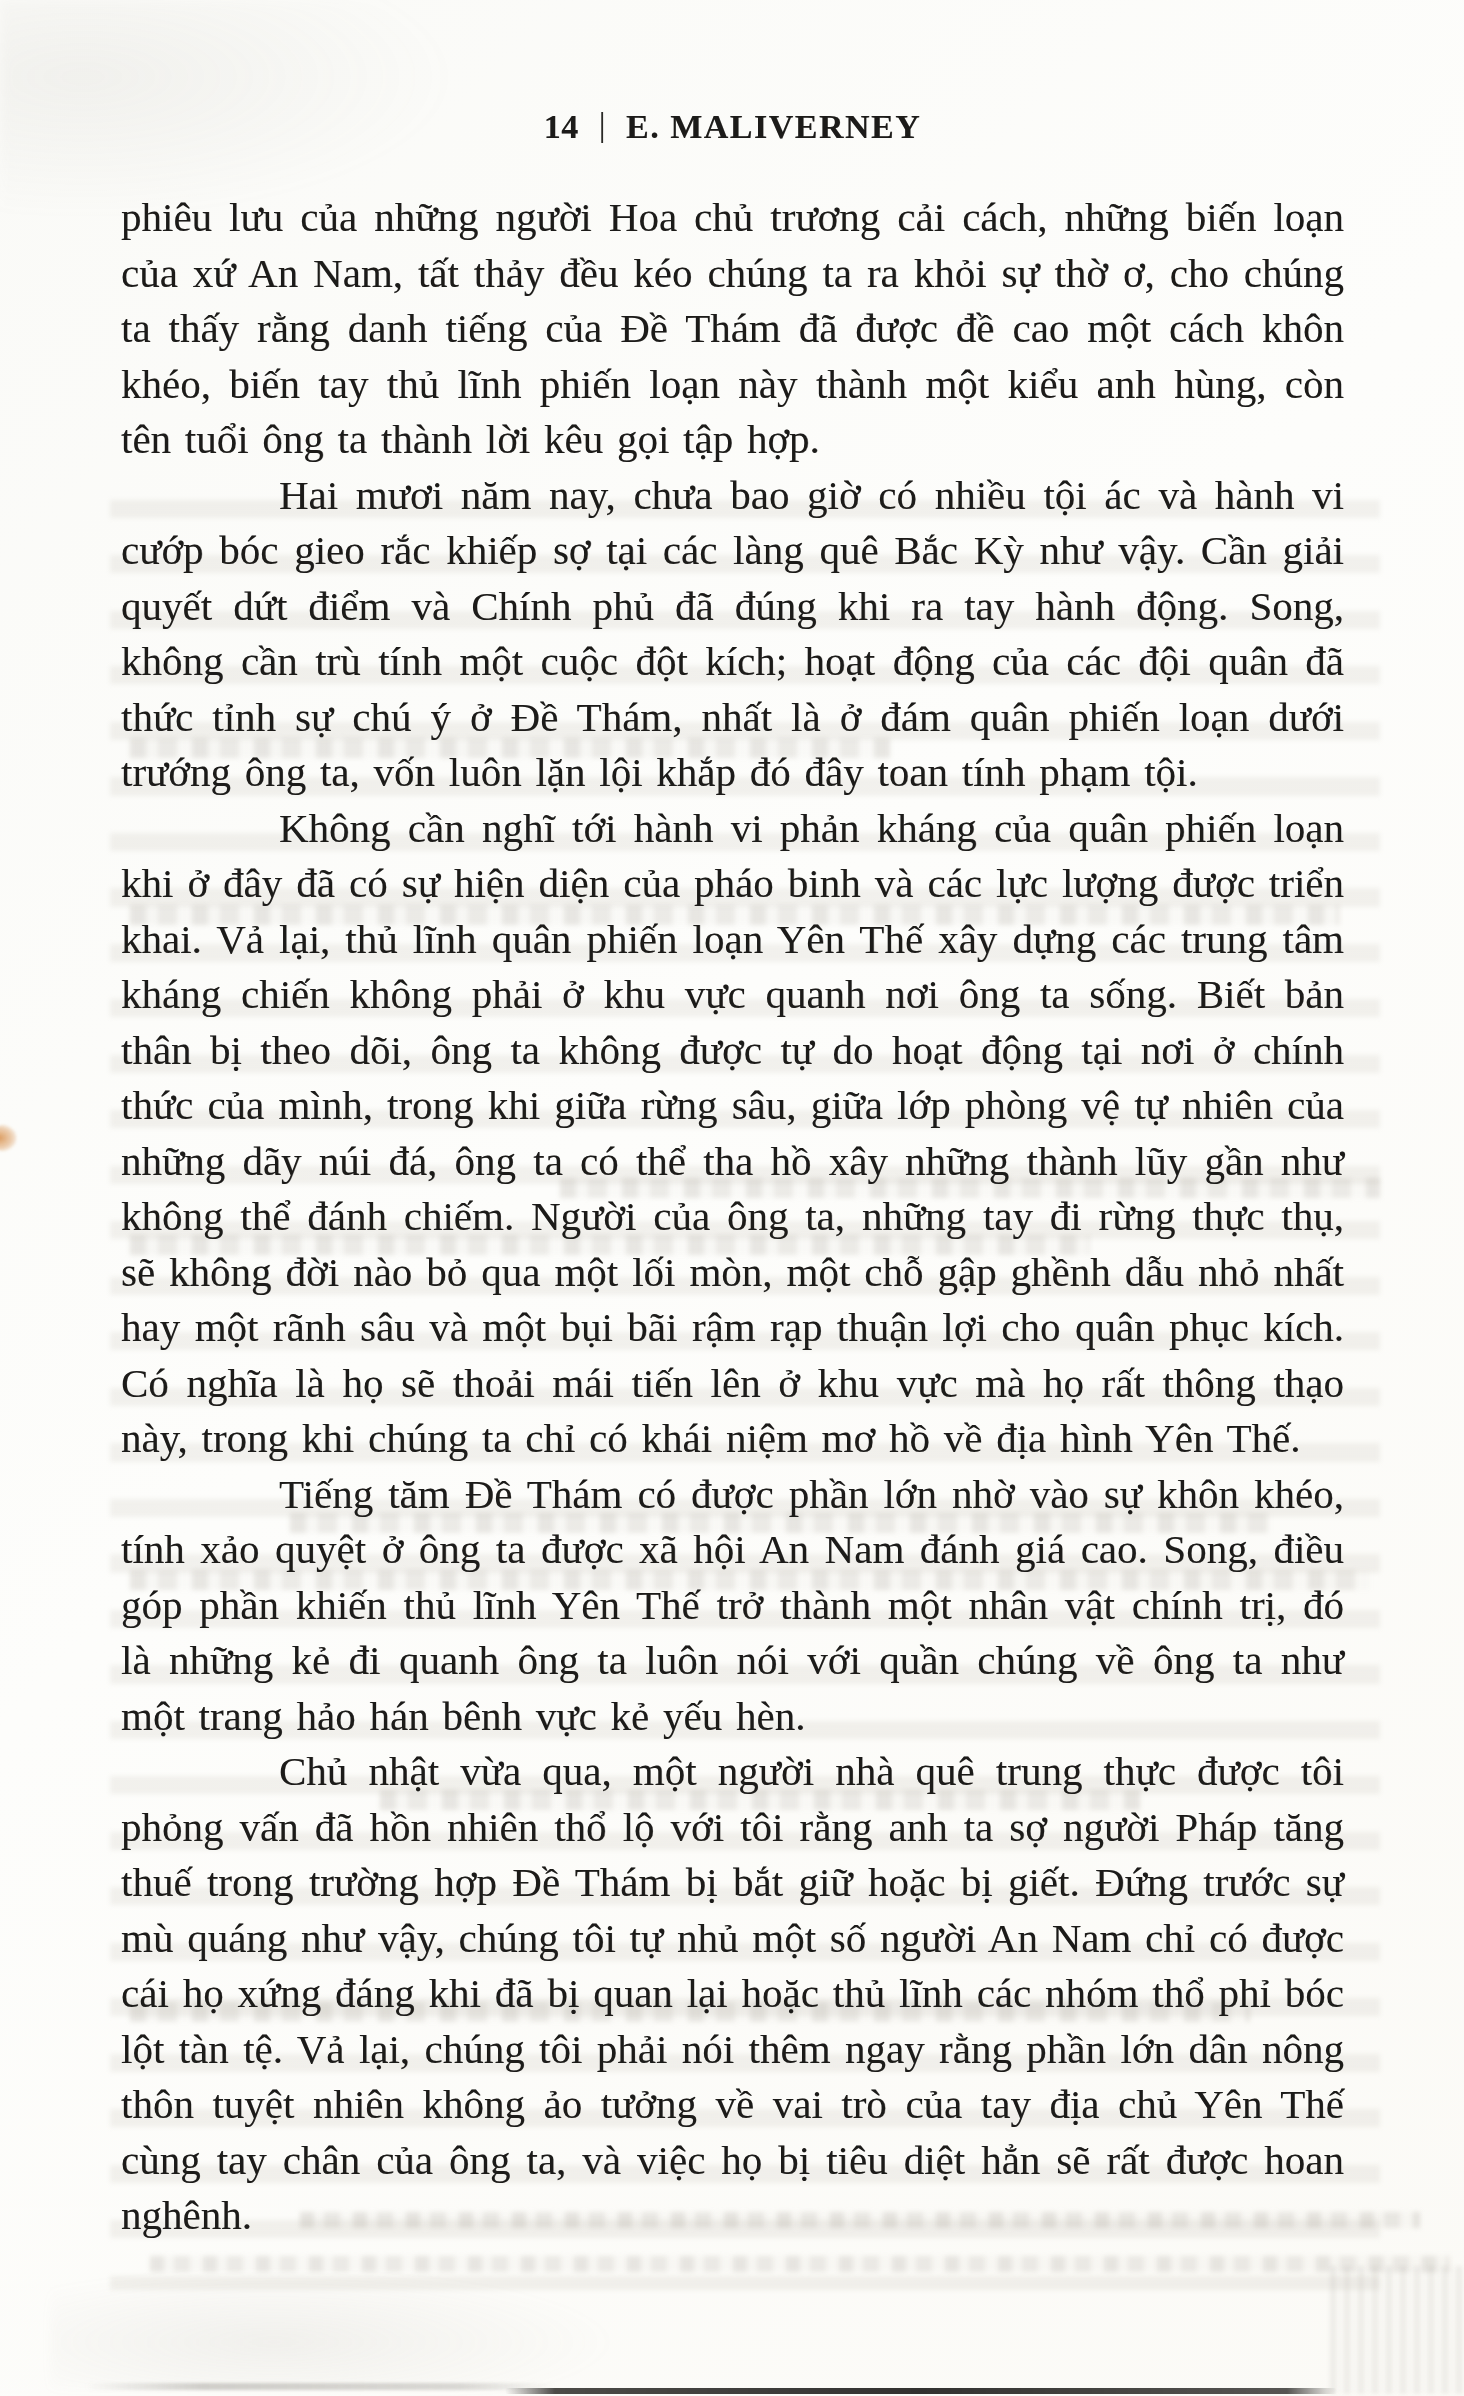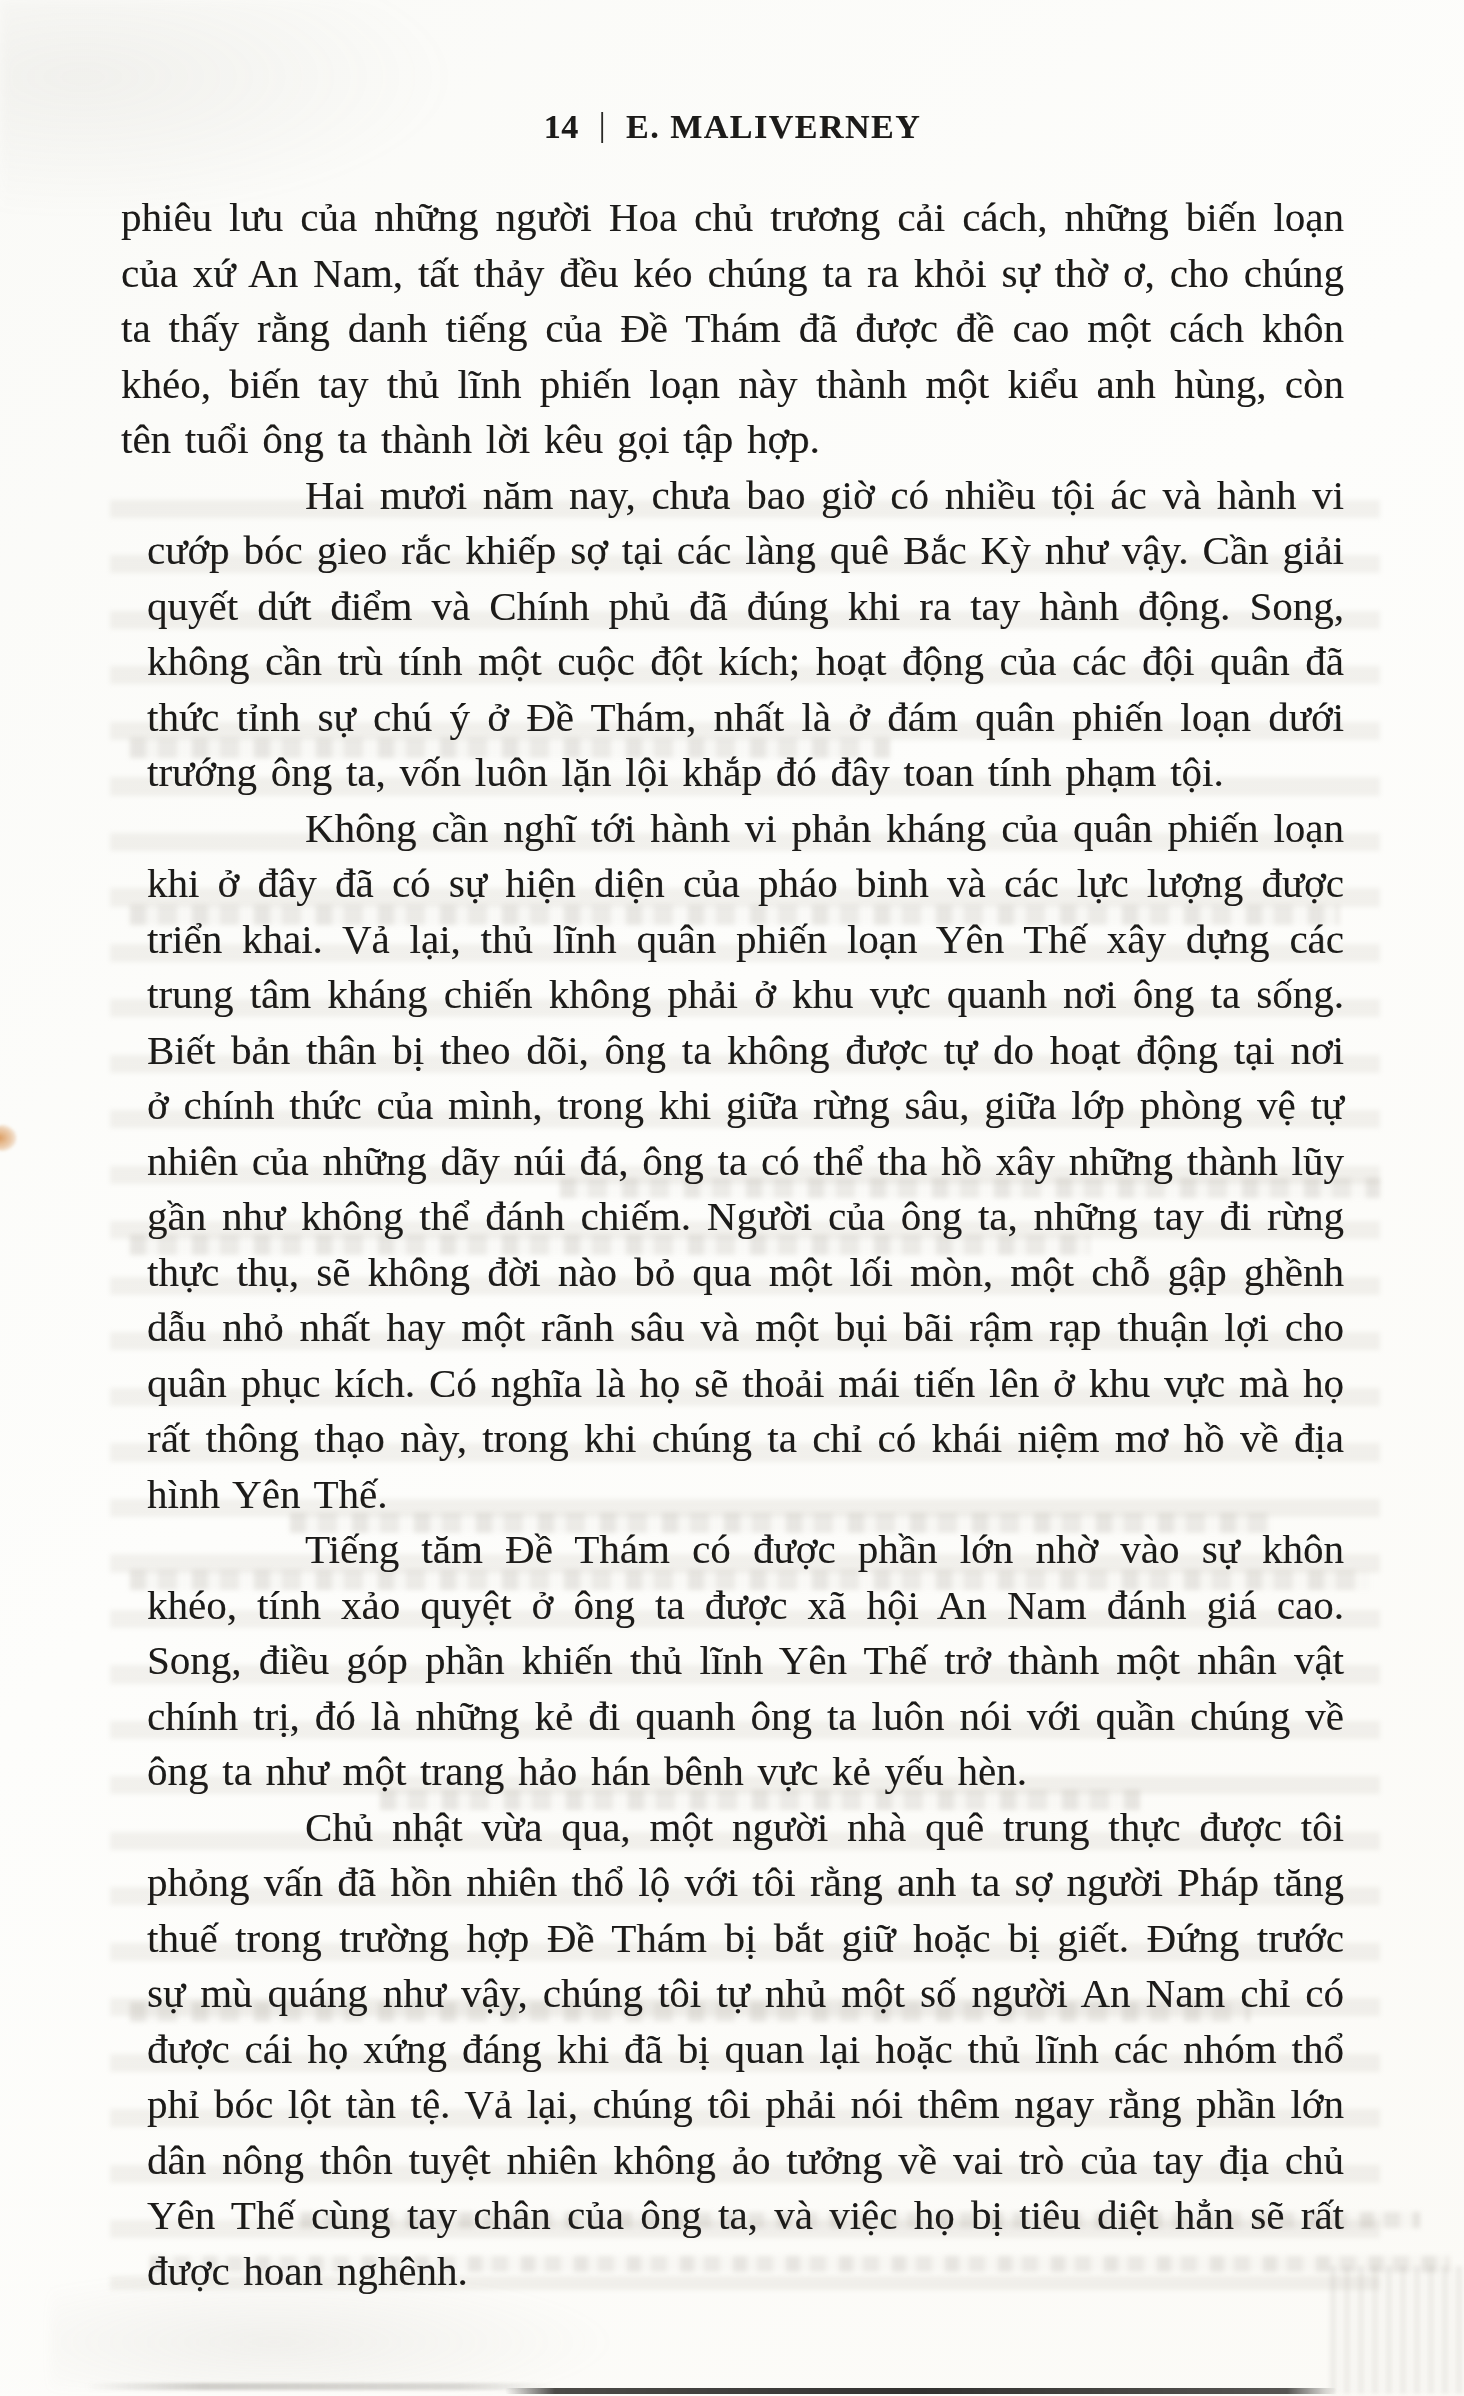--- a/index.html
+++ b/index.html
@@ -41,21 +41,21 @@
     left: 121px;
     width: 1223px;
     font-size: 41px;
     line-height: 55.5px;
     color: #1c1b19;
     text-align: justify;
     word-spacing: 3.5px;
     text-shadow: 0.3px 0.3px 0.5px rgba(28,27,25,0.35);
   }
   .body-text p { margin: 0; }
-  .body-text p.indent { text-indent: 158px; margin-left: 26px; }
+  .body-text p.indent { text-indent: 158px; }
 
   
   .bleed-overlay {
     position: absolute;
     left: 110px;
     top: 500px;
     width: 1270px;
     height: 1790px;
     background: repeating-linear-gradient(
       180deg,

